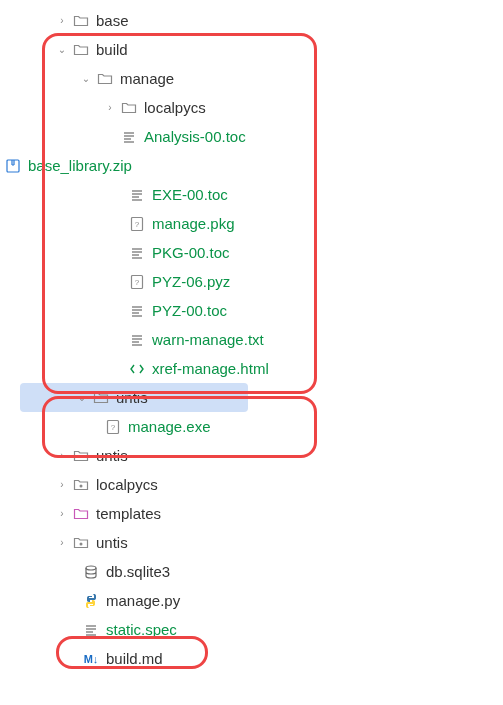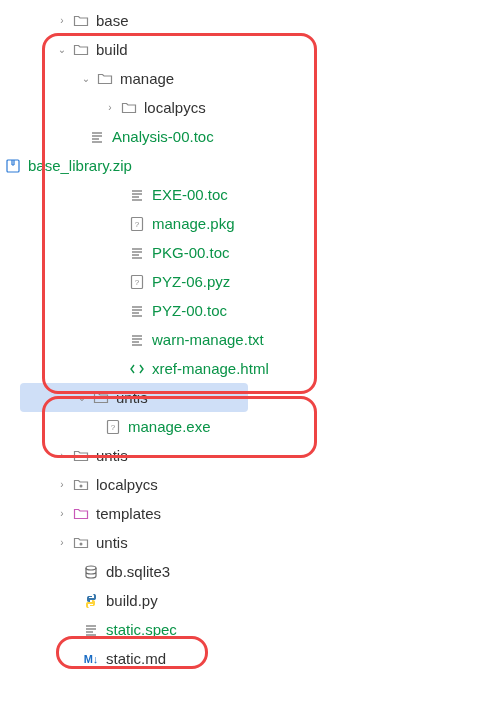--- a/index.html
+++ b/index.html
@@ -52,21 +52,21 @@
   <div class="row" style="padding-left:104px">
       <span class="chev">›</span>
       <span class="ico">
         <svg width="16" height="16" viewBox="0 0 16 16">
           <path fill="none" stroke="#8a8a8a" stroke-width="1.2" d="M1.5 3.5h4l1.5 1.5h7.5v7.5h-13z"></path>
         </svg>
       </span>
       <span class="lbl">localpycs</span>
     </div>
 
-  <div class="row" style="padding-left:84px">
+  <div class="row" style="padding-left:116px">
       <span class="ico">
         <svg width="16" height="16" viewBox="0 0 16 16">
           <path stroke="#8a8a8a" stroke-width="1.4" d="M3 4h10M3 7h10M3 10h7M3 13h10"></path>
         </svg>
       </span>
       <span class="lbl green">Analysis-00.toc</span>
     </div>
 
   <div class="row" style="">
       <span class="ico">
@@ -215,35 +215,35 @@
       <span class="lbl">db.sqlite3</span>
     </div>
 
   <div class="row" style="padding-left:78px">
       <span class="ico">
         <svg width="16" height="16" viewBox="0 0 16 16">
           <path fill="#3776ab" d="M7 1h2c1 0 2 .5 2 2v2H6V4h3V3H6c-1 0-2 .5-2 2v2c0 1 .5 2 2 2h1V7h4c1 0 2-.5 2-2V3c0-1.5-1-2-2-2H7z"></path>
           <path fill="#ffd43b" d="M9 15H7c-1 0-2-.5-2-2v-2h5v1H7v1h3c1 0 2-.5 2-2V9c0-1-.5-2-2-2H9v2H5c-1 0-2 .5-2 2v2c0 1.5 1 2 2 2h4z"></path>
         </svg>
       </span>
-      <span class="lbl">build.py</span>
+      <span class="lbl">manage.py</span>
     </div>
 
   <div class="row" style="padding-left:78px">
       <span class="ico">
         <svg width="16" height="16" viewBox="0 0 16 16">
           <path stroke="#8a8a8a" stroke-width="1.4" d="M3 4h10M3 7h10M3 10h7M3 13h10"></path>
         </svg>
       </span>
       <span class="lbl green">static.spec</span>
     </div>
 
   <div class="row" style="padding-left:78px">
       <span class="ico">
         <span class="lbl blue" style="font-size:11px">M↓</span>
       </span>
-      <span class="lbl">static.md</span>
+      <span class="lbl">build.md</span>
     </div>
 </div>
 
 <div class="annot" style="top:33px;left:42px;width:275px;height:361px"></div>
 <div class="annot" style="top:396px;left:42px;width:275px;height:62px"></div>
 <div class="annot" style="top:636px;left:56px;width:152px;height:33px"></div>
 
 </body></html>

